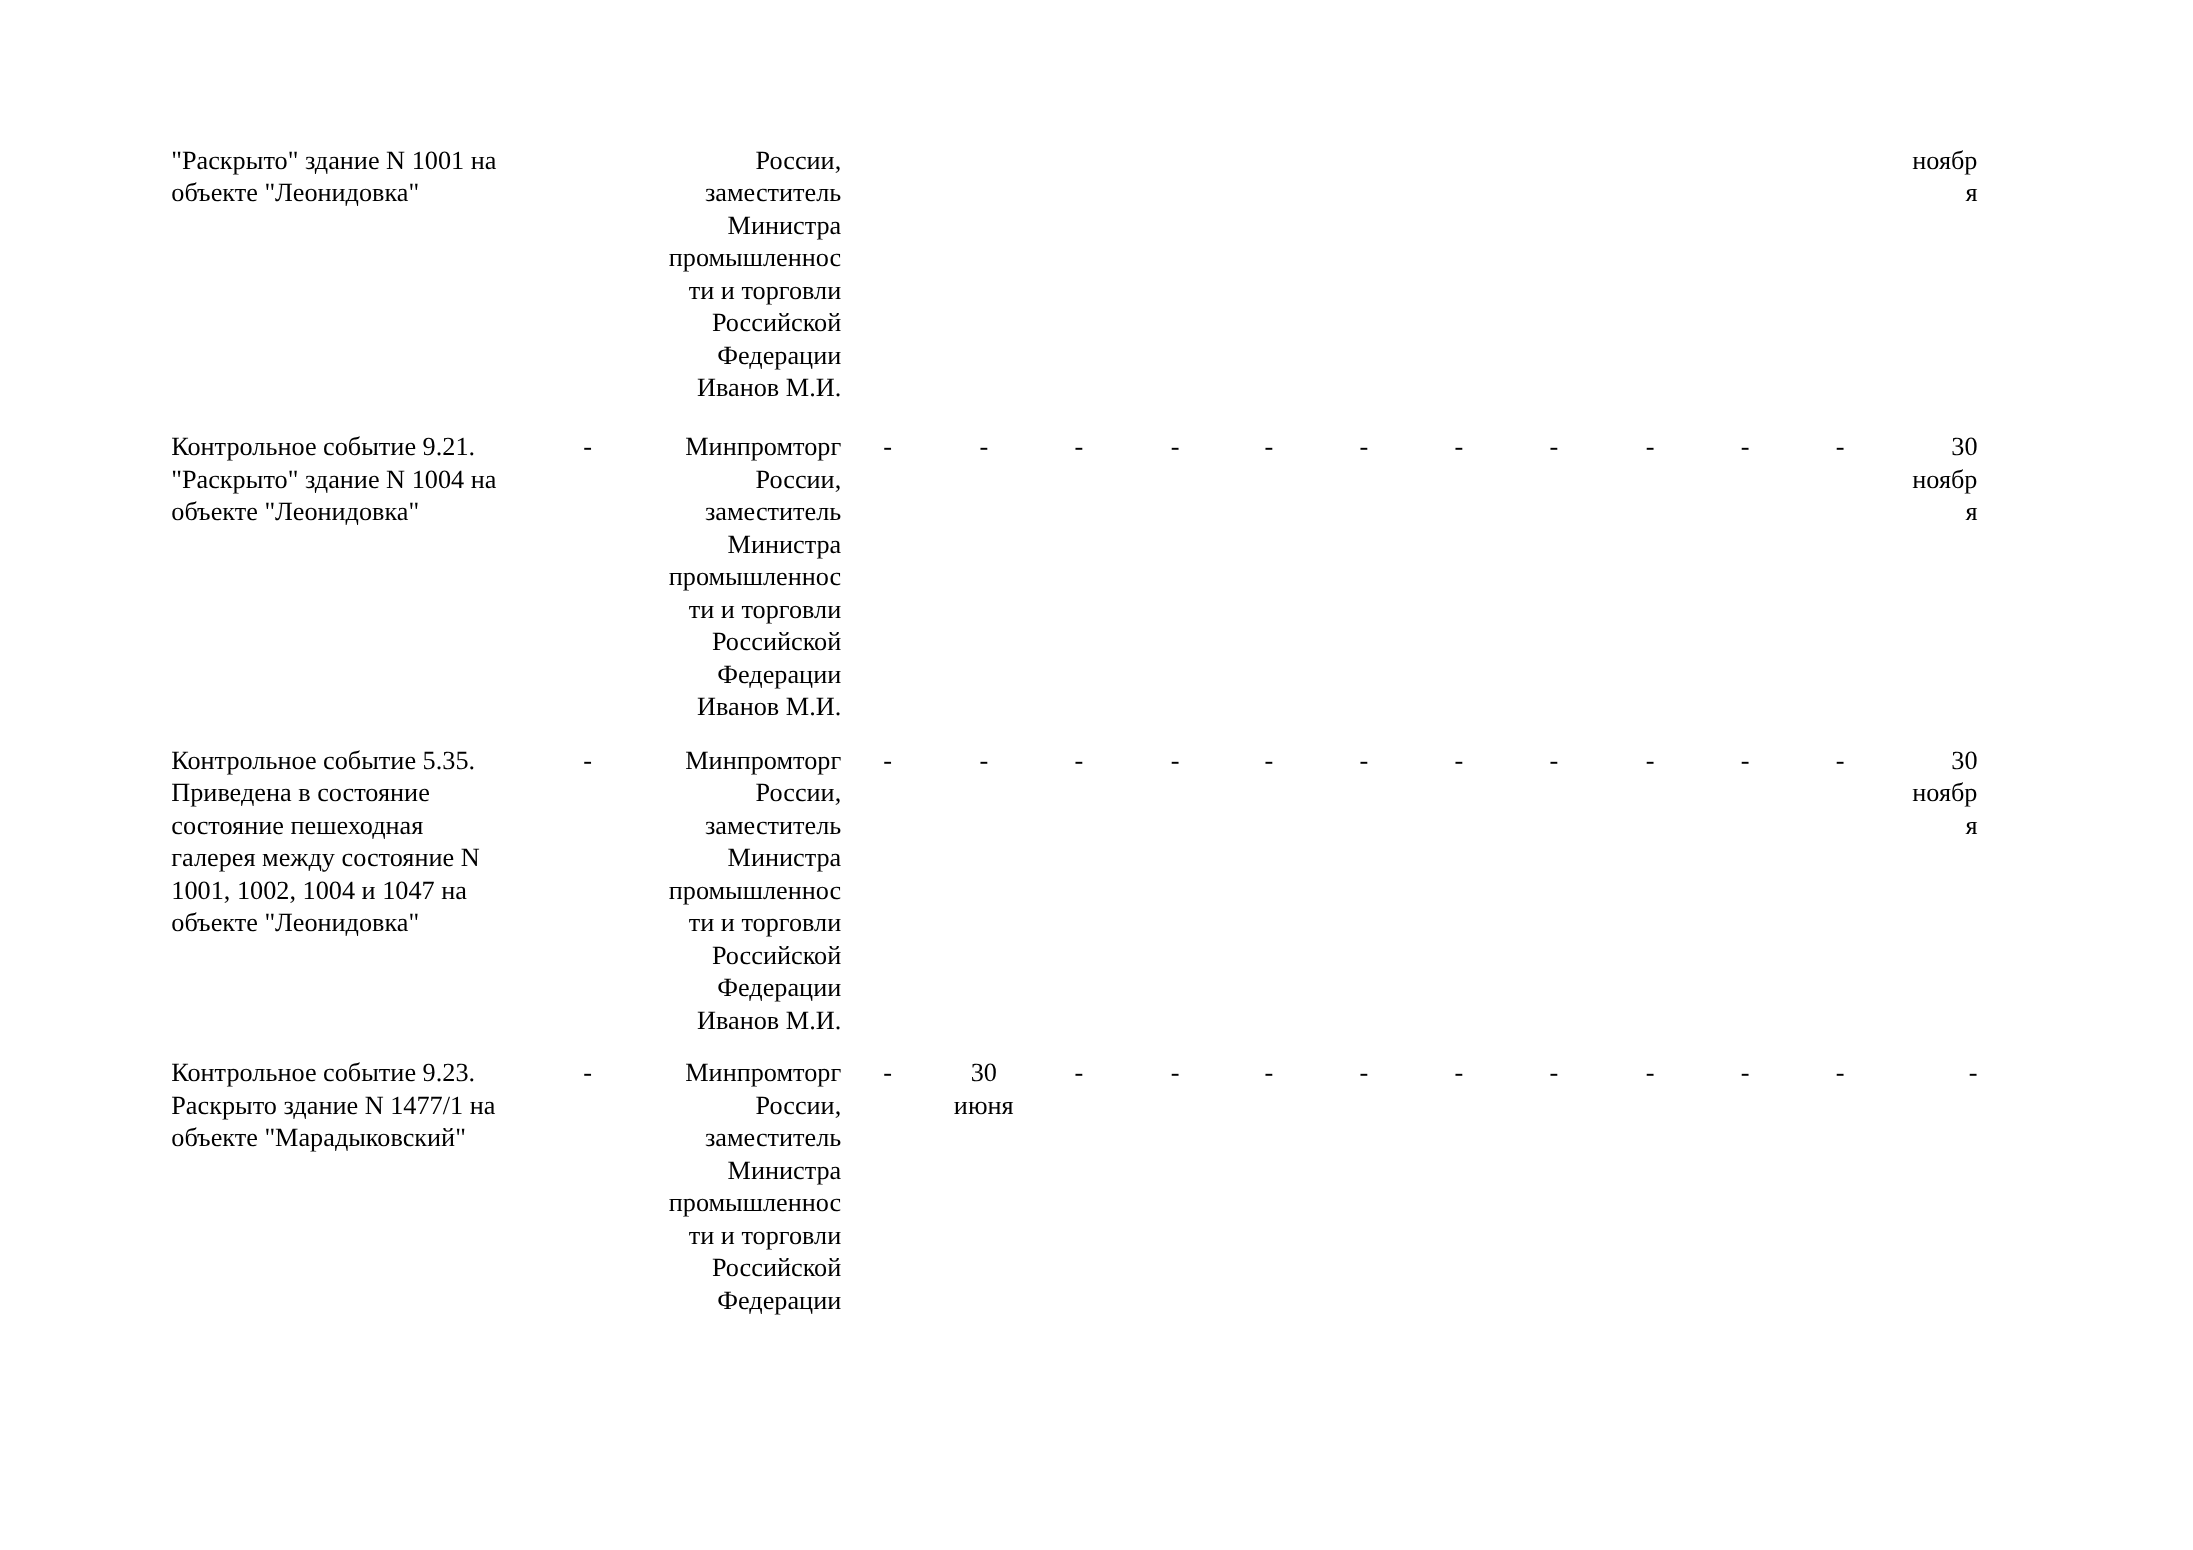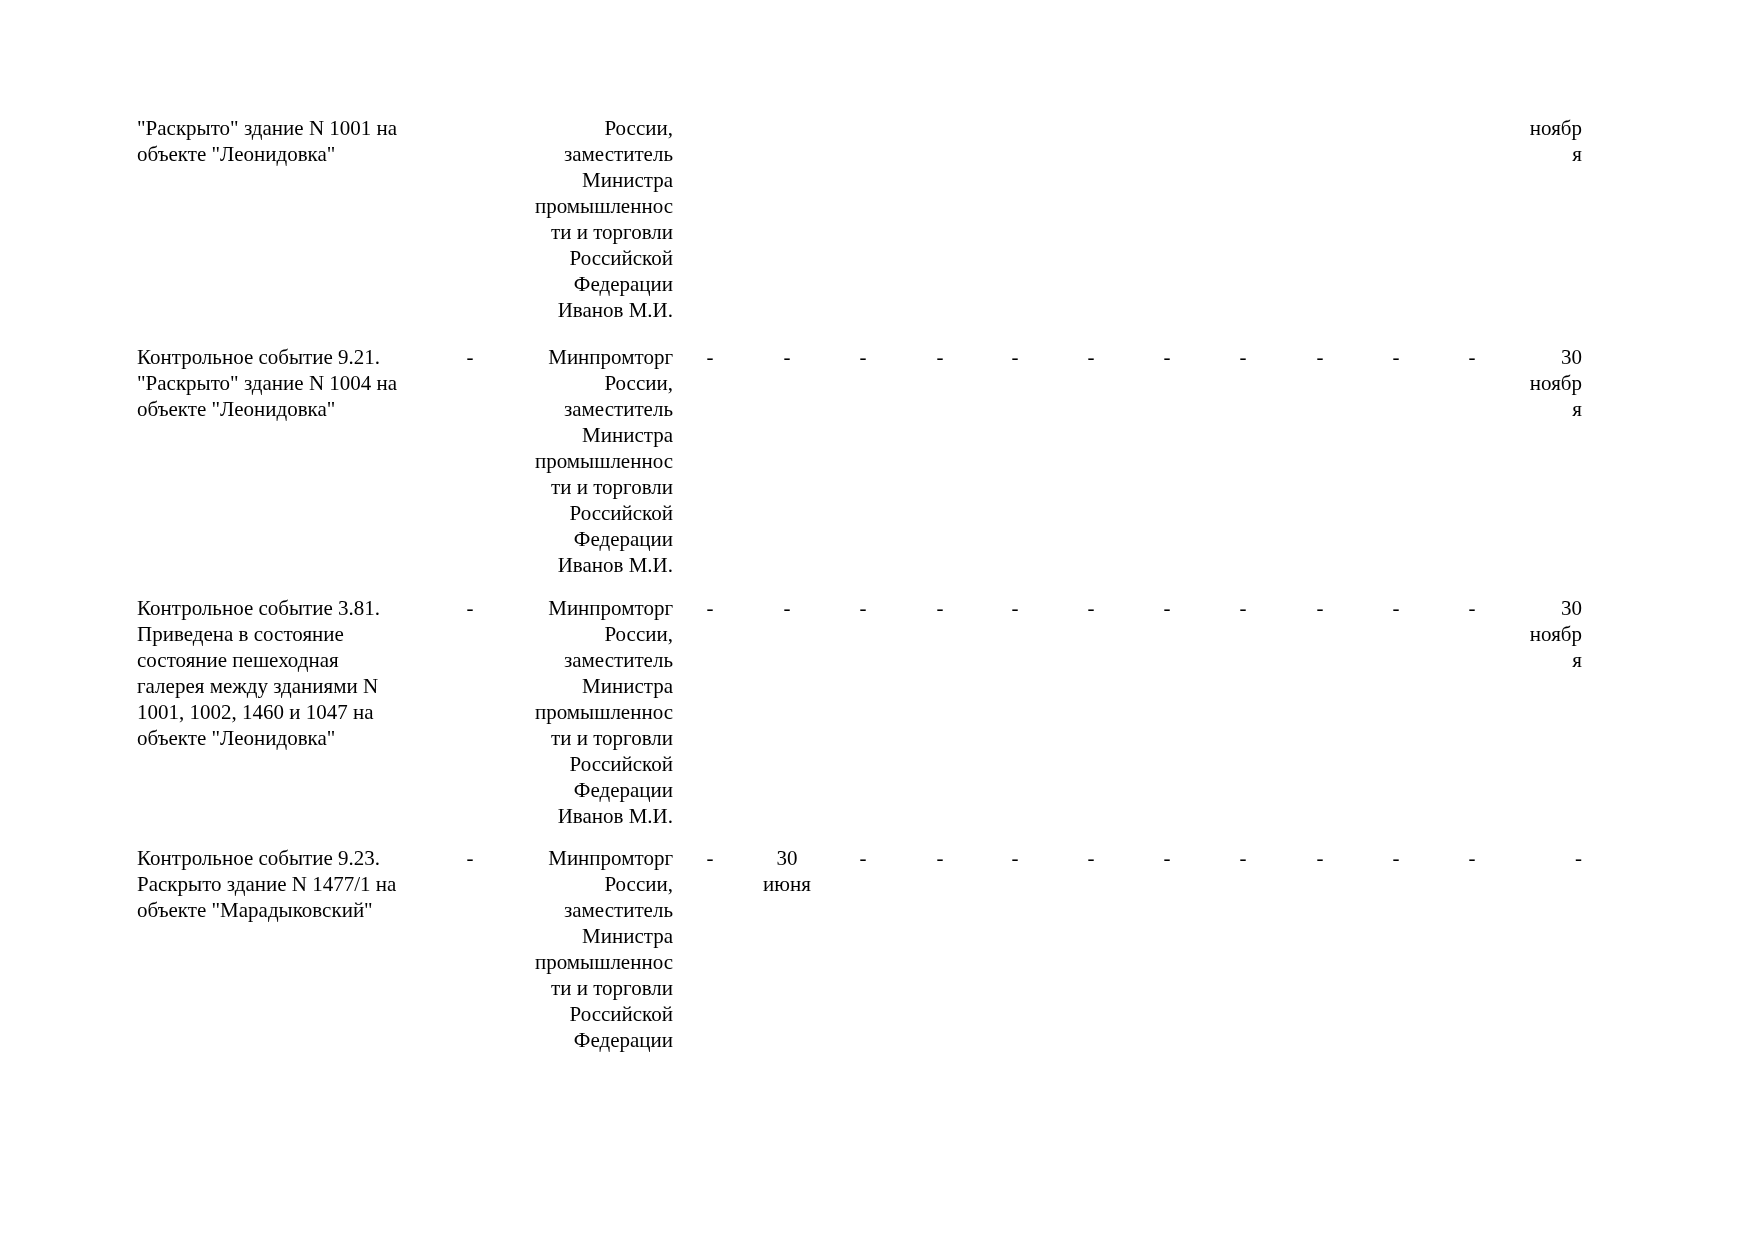--- a/index.html
+++ b/index.html
@@ -117,25 +117,25 @@
     <div class="cell c-mid m10">-</div>
     <div class="cell c-date">
         <div>30</div>
         <div>ноябр</div>
         <div>я</div>
       </div>
   </div>
 
   <div class="row" style="top:595px">
     <div class="cell c-event">
-        <div>Контрольное событие 3.81.</div>
+        <div>Контрольное событие 5.35.</div>
         <div>Приведена в состояние</div>
         <div>состояние пешеходная</div>
-        <div>галерея между зданиями N</div>
-        <div>1001, 1002, 1460 и 1047 на</div>
+        <div>галерея между состояние N</div>
+        <div>1001, 1002, 1004 и 1047 на</div>
         <div>объекте "Леонидовка"</div>
       </div>
     <div class="cell c-mark">-</div>
     <div class="cell c-exec">
         <div>Минпромторг</div>
         <div>России,</div>
         <div>заместитель</div>
         <div>Министра</div>
         <div>промышленнос</div>
         <div>ти и торговли</div>

